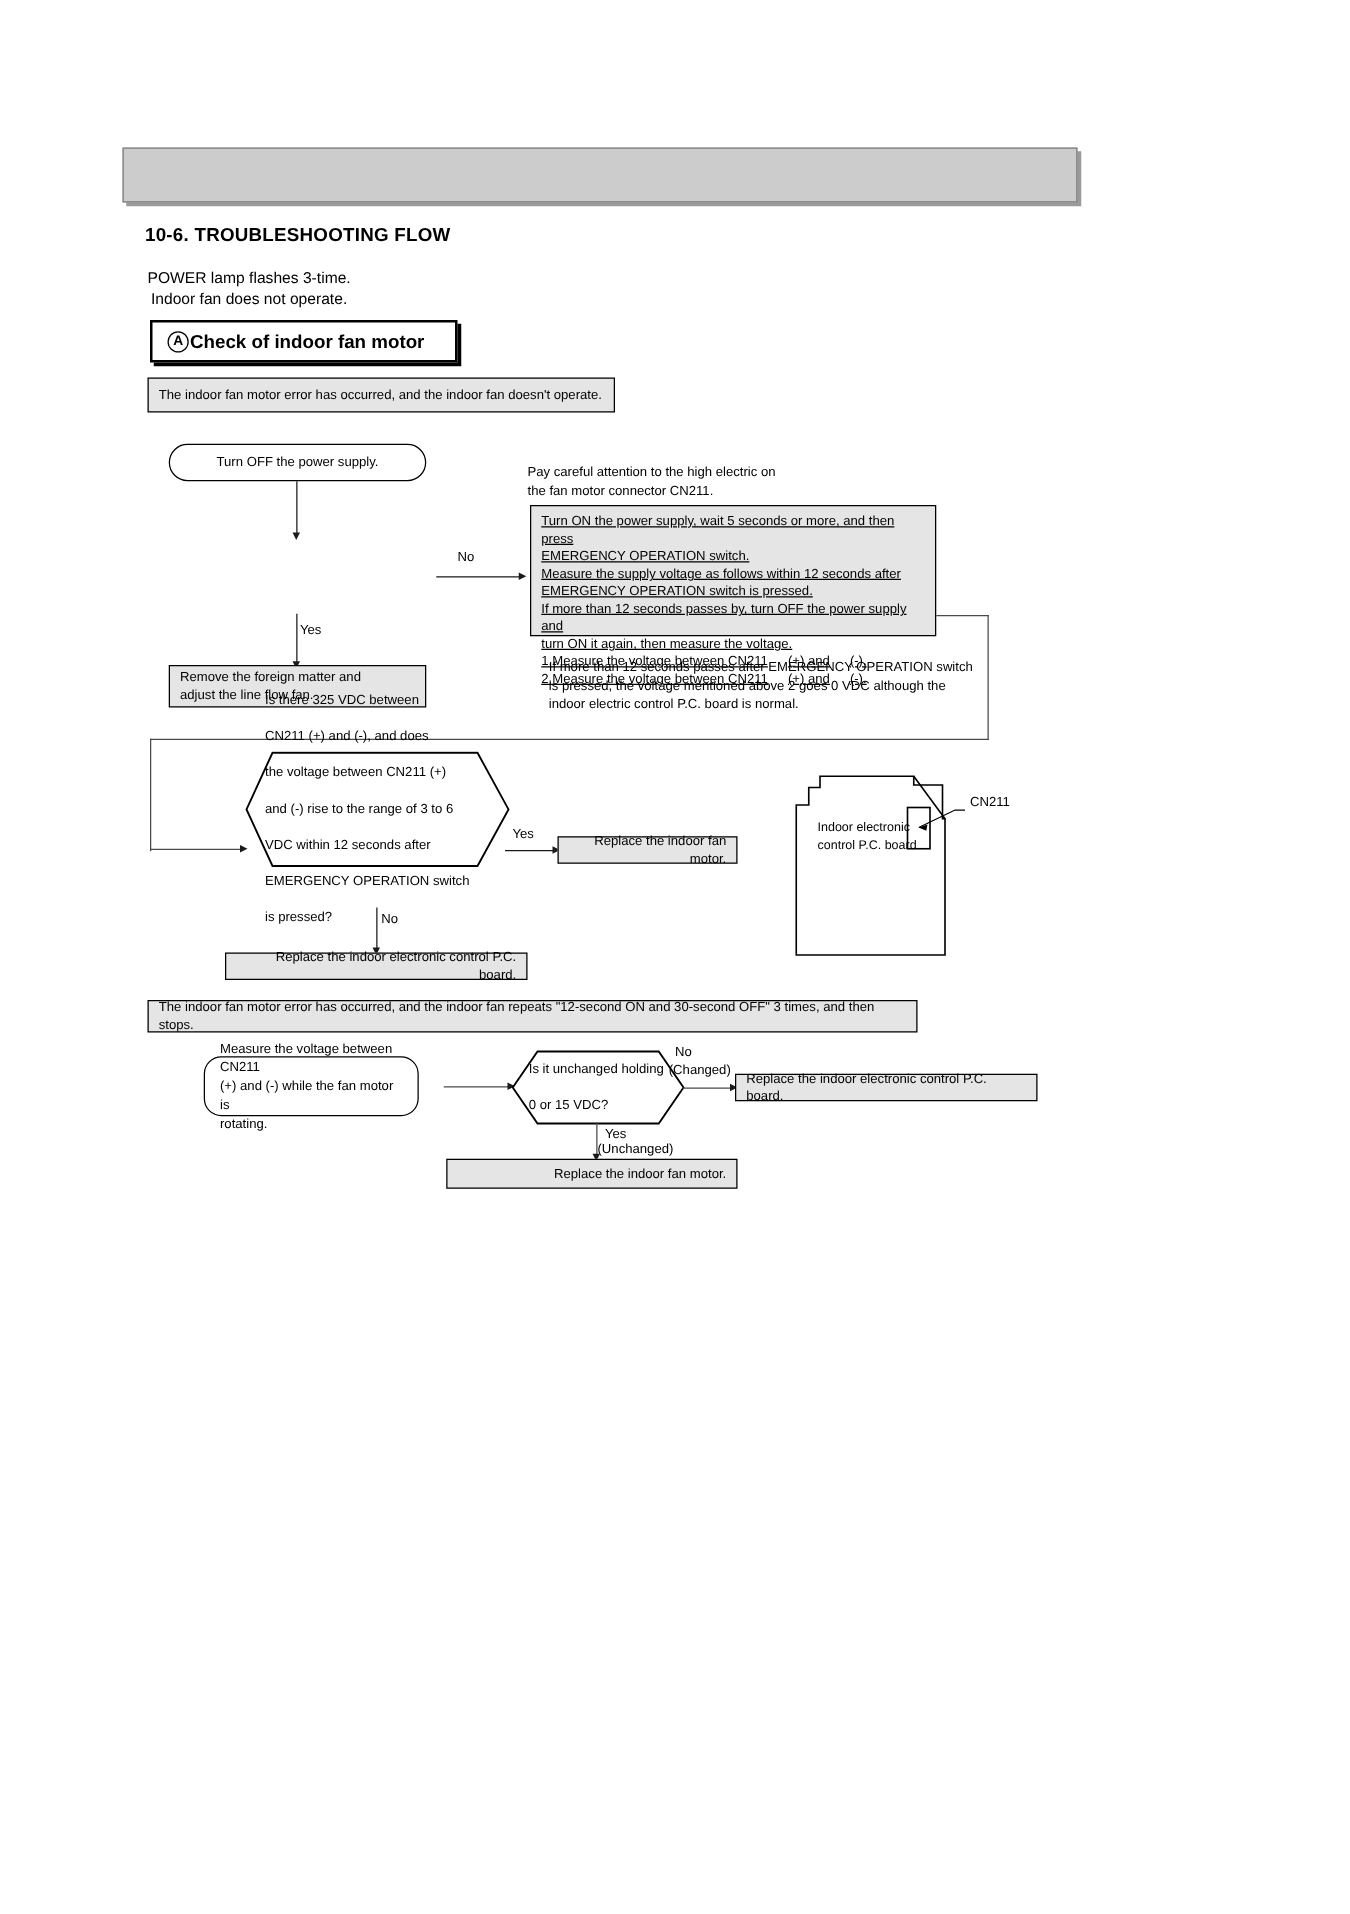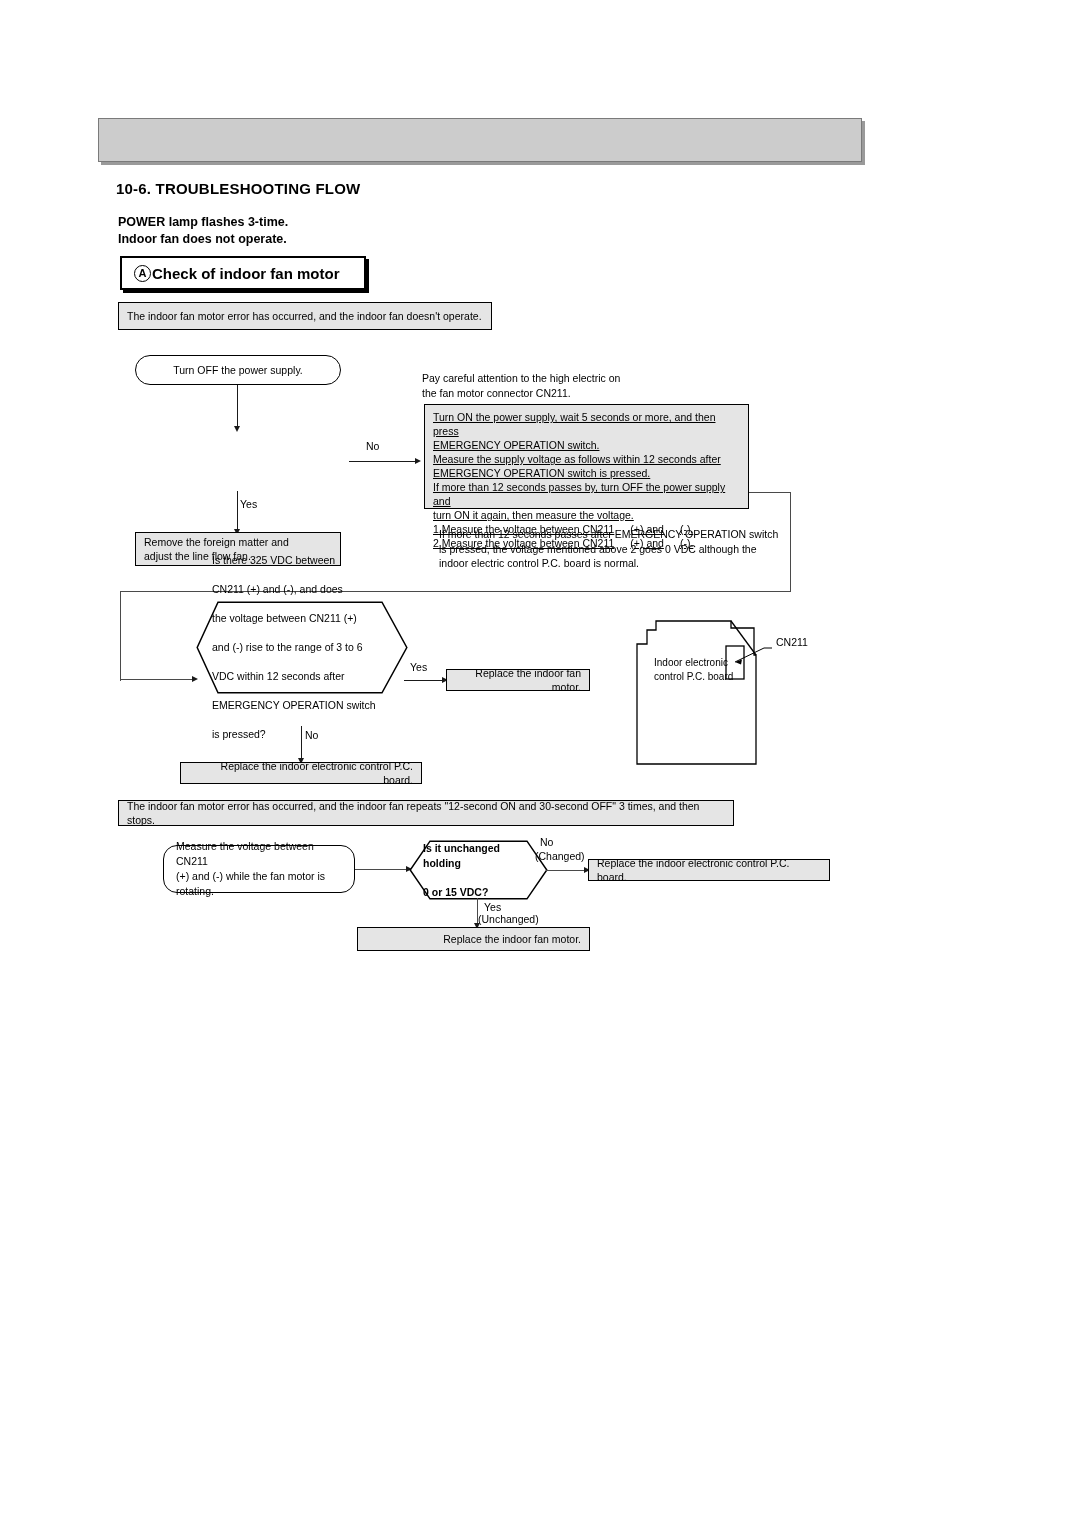--- a/index.html
+++ b/index.html
@@ -18,21 +18,21 @@
     box-shadow:3px 3px 0 #9a9a9a;
   }
 
   
   .section-title{
     position:absolute;left:116px;top:180px;
     font-size:15px;font-weight:bold;letter-spacing:.2px;
   }
   .subtitle{
     position:absolute;left:118px;top:214px;
-    font-size:12.5px;font-weight:bold;line-height:17px;
+    font-size:12.5px;font-weight:normal;line-height:17px;text-align:center;
   }
   .title-box{
     position:absolute;left:120px;top:256px;width:242px;height:30px;
     border:2px solid #000;background:#fff;
     box-shadow:3px 3px 0 #000;
     display:flex;align-items:center;
   }
   .title-box .inner{
     display:flex;align-items:center;padding-left:12px;
     font-size:15px;font-weight:bold;
@@ -229,32 +229,32 @@
       <span>Indoor electronic</span><br>
       <span>control P.C. board</span>
     </div>
     <div class="cn-label">CN211</div>
   </div>
 
   <div class="box thin" style="left:118px;top:800px;width:616px;height:26px;">
     <div class="pad">The indoor fan motor error has occurred, and the indoor fan repeats "12-second ON and 30-second OFF" 3 times, and then stops.</div>
   </div>
 
-  <div class="rounded" style="left:163px;top:845px;width:192px;height:48px;">
+  <div class="rounded" style="left:163px;top:845px;width:172px;height:48px;">
     <div class="pad">
       <span>Measure the voltage between CN211</span><br>
       <span>   (+) and      (-) while the fan motor is</span><br>
       <span>rotating.</span>
     </div>
   </div>
 
   <div class="ln h" style="left:355px;top:869px;width:53px;"></div>
   <div class="arrow right" style="left:406px;top:865.5px;"></div>
 
-  <div class="hex" style="left:409px;top:840px;font-weight:bold;">
+  <div class="hex" style="left:409px;top:840px;">
     <svg width="139" height="60" viewBox="0 0 139 60">
       <polygon points="21,1.2 118,1.2 137.8,30 118,58.8 21,58.8 1.2,30" fill="#fff" stroke="#000" stroke-width="1.5"></polygon>
     </svg>
     <div class="htext" style="padding-left:14px;padding-right:12px;">
       <span>
         <span>Is it unchanged holding</span><br>
         <span>0 or 15 VDC?</span>
       </span>
     </div>
   </div>

